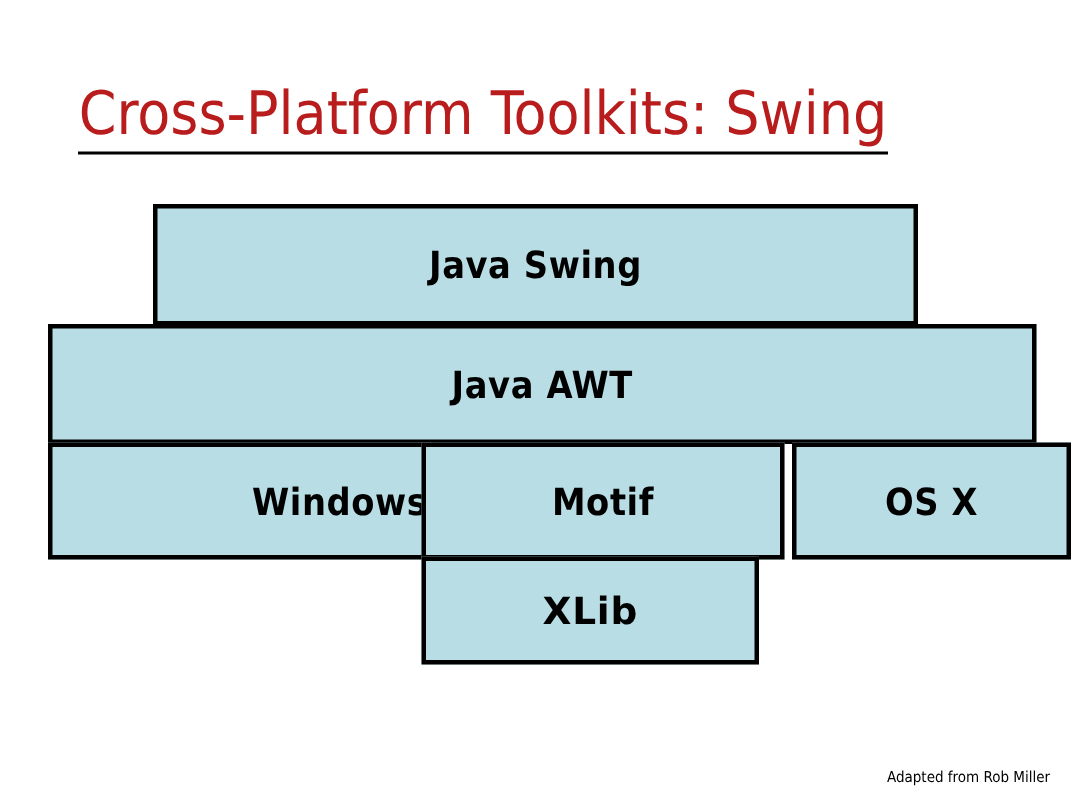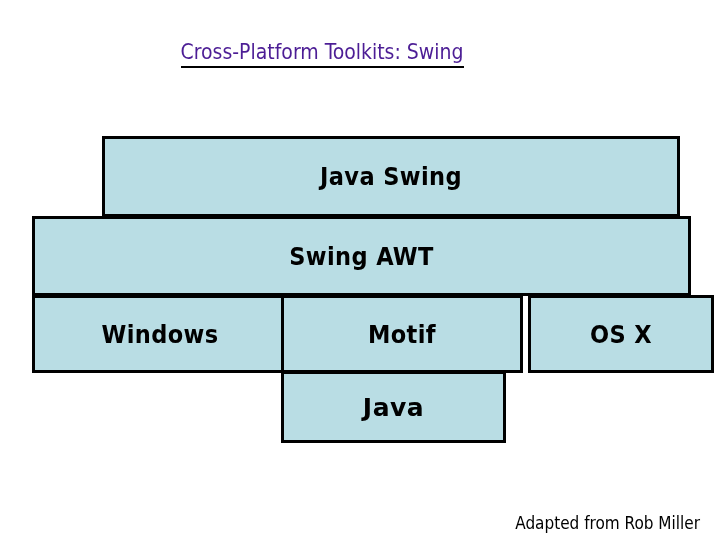--- a/index.html
+++ b/index.html
@@ -17,24 +17,24 @@
   }
 
   
   #slide-title {
     position: absolute;
     left: 0;
     top: 26px;
     width: 644px;
     text-align: center;
     font-family: "DejaVu Sans Condensed", "DejaVu Sans", "Liberation Sans", sans-serif;
-    font-size: 21px;
+    font-size: 40px;
     font-weight: normal;
     font-stretch: condensed;
-    color: #4c1d95;
+    color: #b91c1c;
     letter-spacing: 0px;
     white-space: nowrap;
   }
   #slide-title .tl-inner {
     display: inline-block;
     border-bottom: 2px solid #000000;
     padding-bottom: 2px;
   }
 
   
@@ -51,34 +51,35 @@
     font-weight: bold;
     font-stretch: condensed;
     font-size: 25px;
     letter-spacing: 0.4px;
     white-space: nowrap;
   }
 
   #box-java-swing {
     left: 102px;
     top: 136px;
-    width: 578px;
+    width: 510px;
     height: 81px;
   }
   #box-java-awt {
     left: 32px;
     top: 216px;
     width: 659px;
     height: 80px;
   }
   #box-windows {
     left: 32px;
     top: 295px;
     width: 256px;
     height: 78px;
+    justify-content: flex-end;
   }
   #box-motif {
     left: 281px;
     top: 295px;
     width: 242px;
     height: 78px;
   }
   #box-osx {
     left: 528px;
     top: 295px;
@@ -95,48 +96,48 @@
     letter-spacing: 0.5px;
   }
 
   
   #credit {
     position: absolute;
     right: 20px;
     top: 513px;
     font-family: "DejaVu Sans Condensed", "DejaVu Sans", "Liberation Sans", sans-serif;
     font-stretch: condensed;
-    font-size: 17px;
+    font-size: 10px;
     font-weight: normal;
     color: #000000;
     white-space: nowrap;
   }
 </style>
 </head>
 <body>
 
 <h1 id="slide-title"><span class="tl-inner">Cross-Platform Toolkits: Swing</span></h1>
 
 <div class="box" id="box-java-swing">
   <span>Java Swing</span>
 </div>
 
 <div class="box" id="box-java-awt">
-  <span>Swing AWT</span>
+  <span>Java AWT</span>
 </div>
 
 <div class="box" id="box-windows">
   <span>Windows</span>
 </div>
 
 <div class="box" id="box-motif">
   <span>Motif</span>
 </div>
 
 <div class="box" id="box-osx">
   <span>OS X</span>
 </div>
 
 <div class="box" id="box-xlib">
-  <span>Java</span>
+  <span>XLib</span>
 </div>
 
 <div id="credit">Adapted from Rob Miller</div>
 
 </body></html>

